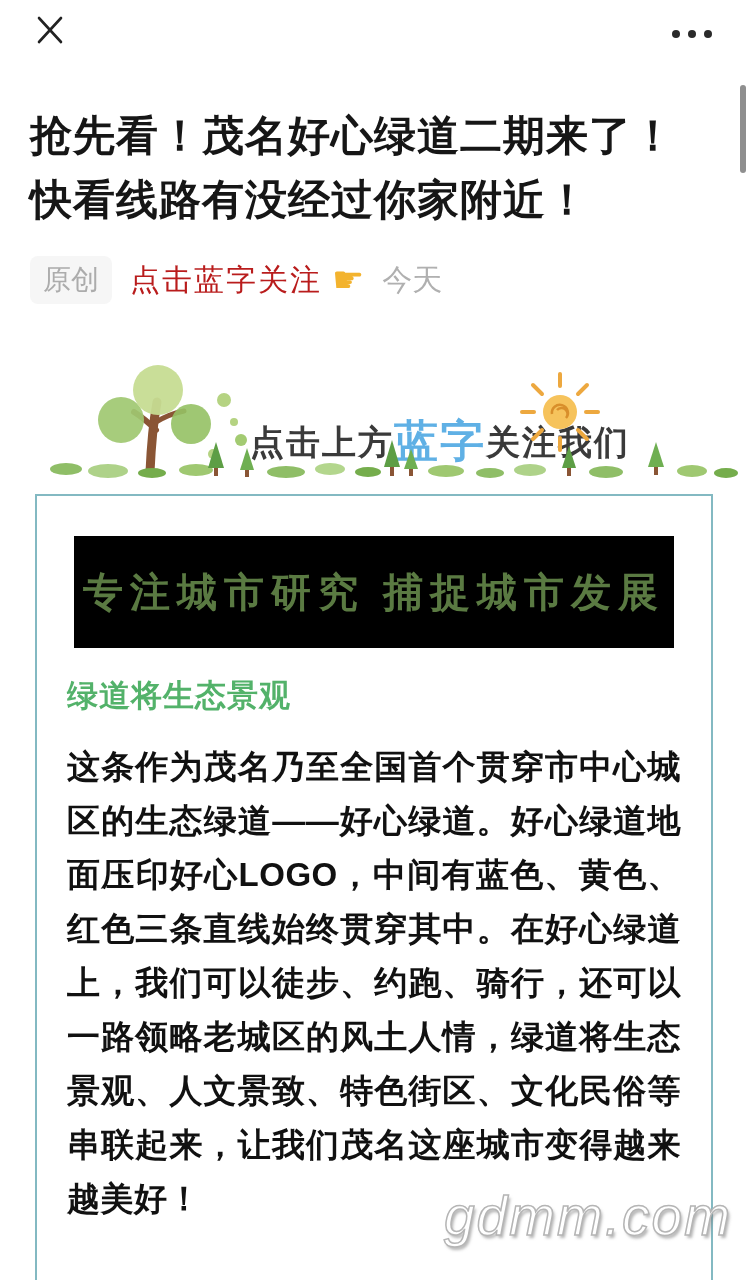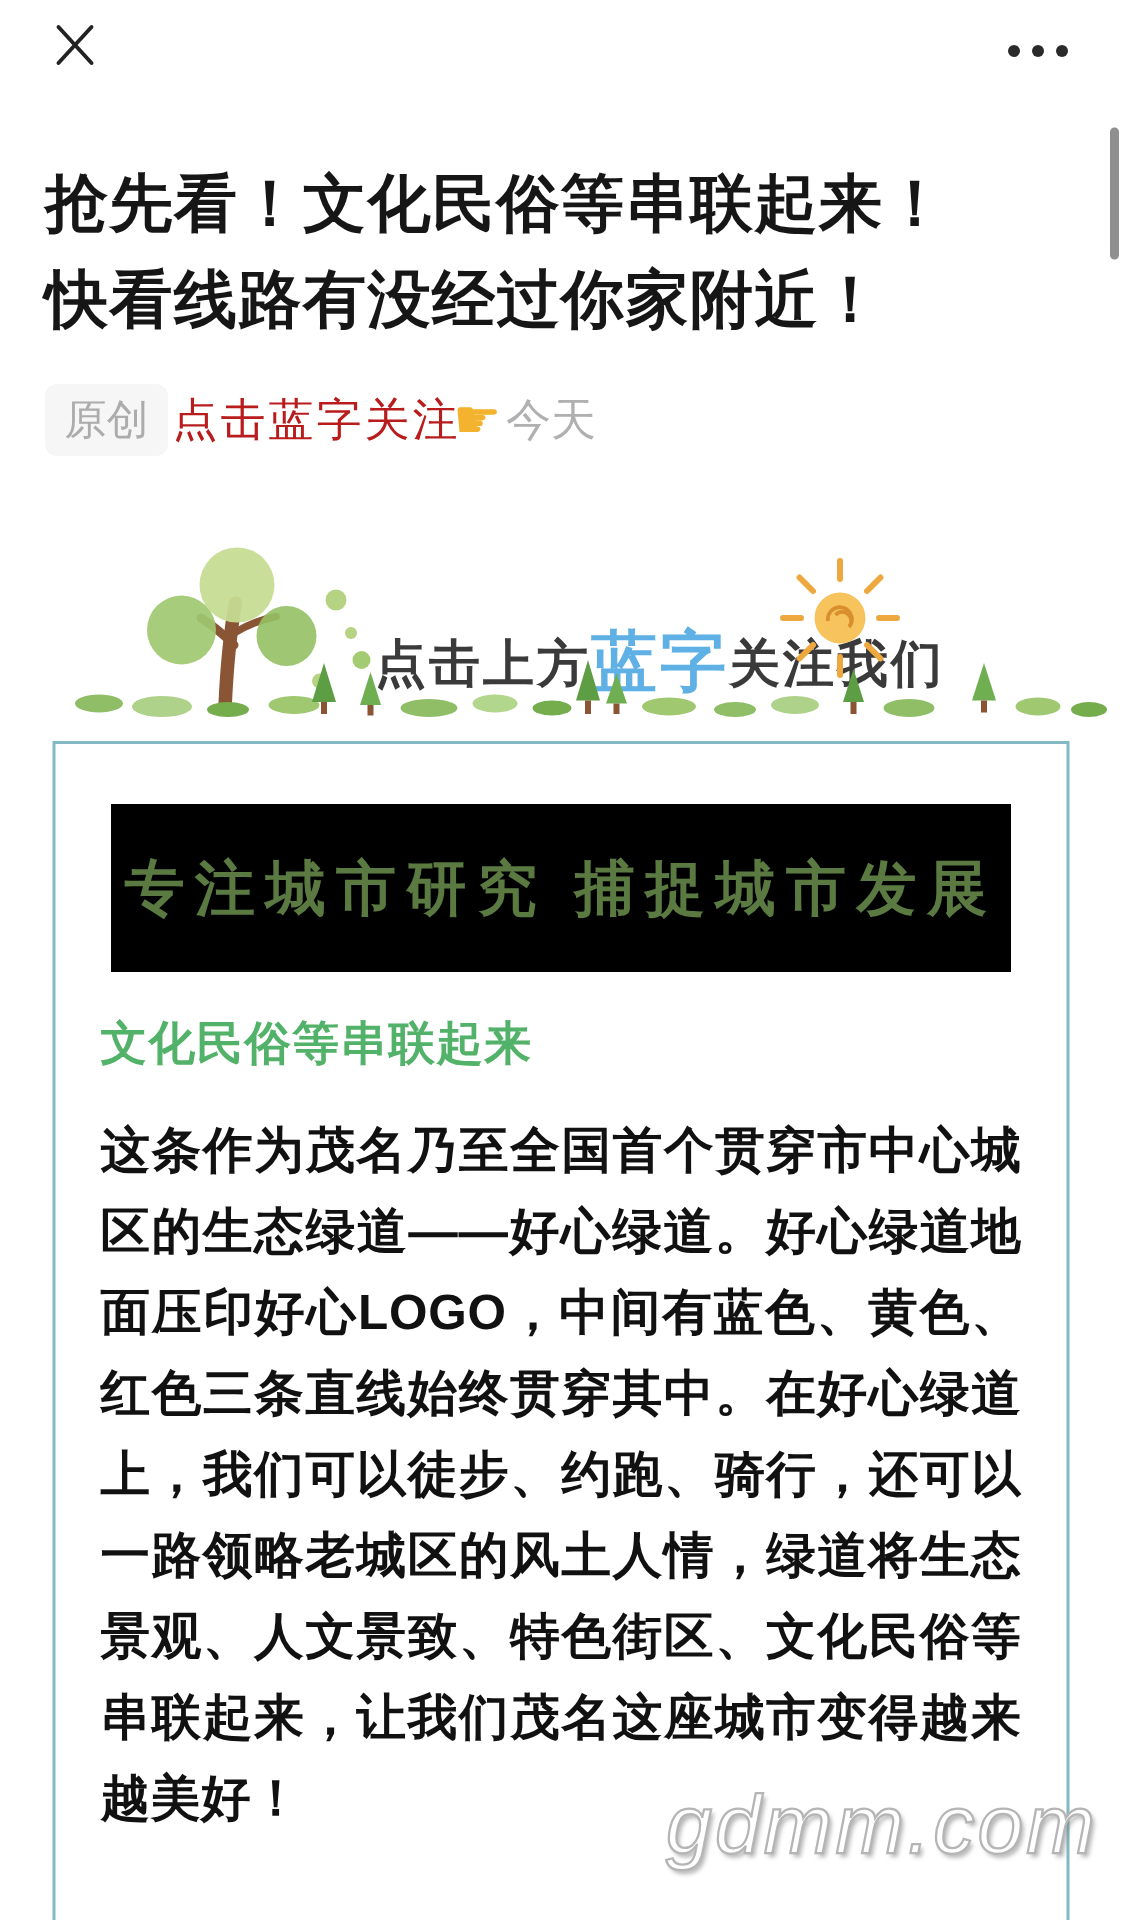--- a/index.html
+++ b/index.html
@@ -13,21 +13,21 @@
   .topbar { display:flex; justify-content:space-between; align-items:flex-start;
             padding:14px 36px 0 36px; height:50px; }
   .close-btn { width:28px; height:32px; cursor:pointer; }
   .more-btn { display:flex; gap:8px; align-items:center; padding-top:16px; cursor:pointer; }
   .more-btn i { width:8px; height:8px; border-radius:50%; background:#2a2a2a; display:block; }
   
   .title { margin:54px 30px 0 30px; font-size:42px; line-height:64px;
            font-weight:bold; color:#161616; letter-spacing:1px; }
   .title span { display:block; }
   
-  .meta { margin:26px 30px 0 30px; display:flex; align-items:center; gap:3px;
+  .meta { margin:26px 30px 0 30px; display:flex; align-items:center; gap:18px;
           font-size:30px; height:44px; }
   .badge { background:#f6f6f6; color:#acacac; font-size:28px; padding:5px 13px;
            border-radius:8px; }
   .hint { color:#b91c1c; letter-spacing:2px; }
   .pointer { color:#f3b32e; font-size:36px; margin-left:-8px; }
   .account { color:#576b95; letter-spacing:2px; cursor:pointer; }
   .date { color:#b0b0b0; }
   
   .banner-wrap { margin-top:62px; width:748px; height:116px; }
   
@@ -58,21 +58,21 @@
     <line x1="25" y1="4" x2="3" y2="28" stroke="#222" stroke-width="2.6" stroke-linecap="round"></line>
   </svg>
   <div class="more-btn">
     <i></i>
     <i></i>
     <i></i>
   </div>
 </div>
 
 <h1 class="title">
-  <span>抢先看！文化民俗等串联起来！</span>
+  <span>抢先看！茂名好心绿道二期来了！</span>
   <span>快看线路有没经过你家附近！</span>
 </h1>
 
 <div class="meta">
   <span class="badge">原创</span>
   <span class="hint">点击蓝字关注</span>
   <span class="pointer">☛</span>
   <span class="date">今天</span>
 </div>
 
@@ -136,20 +136,20 @@
       <path d="M648,103 l8,-25 l8,25 z" fill="#6faf52"></path>
         <rect x="654" y="103" width="4" height="8" fill="#8a5535"></rect>
       <ellipse cx="692" cy="107" rx="15" ry="6" fill="#9fc871"></ellipse>
       <ellipse cx="726" cy="109" rx="12" ry="5" fill="#75ad4c"></ellipse>
     </g>
   </svg>
 </div>
 
 <div class="content-box">
   <div class="slogan">专注城市研究 捕捉城市发展</div>
-  <div class="sec-heading">文化民俗等串联起来</div>
+  <div class="sec-heading">绿道将生态景观</div>
   <p class="body-text">这条作为茂名乃至全国首个贯穿市中心城区的生态绿道——好心绿道。好心绿道地面压印好心LOGO，中间有蓝色、黄色、红色三条直线始终贯穿其中。在好心绿道上，我们可以徒步、约跑、骑行，还可以一路领略老城区的风土人情，绿道将生态景观、人文景致、特色街区、文化民俗等串联起来，让我们茂名这座城市变得越来越美好！</p>
 
 </div>
 
 <div class="watermark">gdmm.com</div>
 
 <div class="scroll-thumb"></div>
 
 </body></html>

